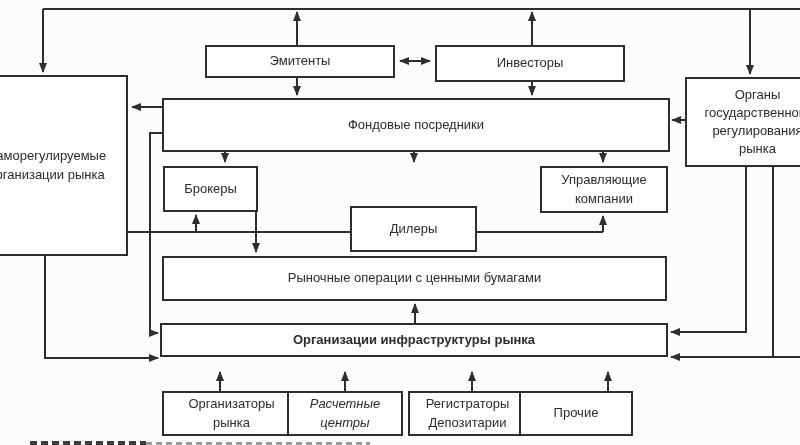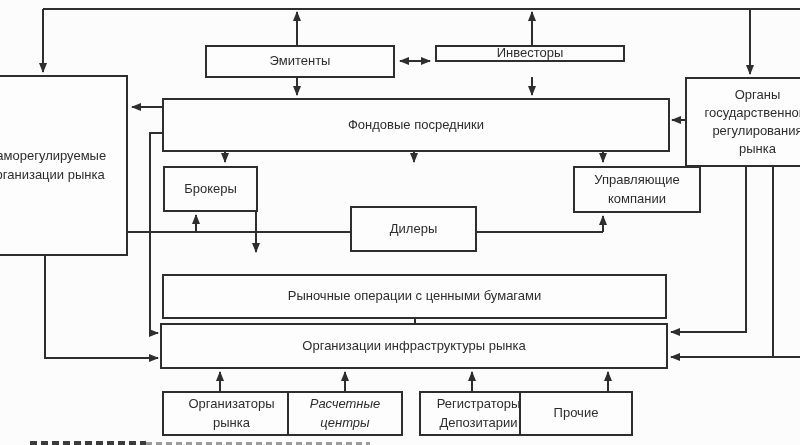--- a/index.html
+++ b/index.html
@@ -31,32 +31,32 @@
     font-size: 13px;
     line-height: 1.4;
     display: flex;
     align-items: center;
     justify-content: center;
     text-align: center;
     white-space: pre-line;
     padding: 1px 3px;
   }
   .n-emitents      { left: 205px; top: 45px;  width: 190px; height: 33px; }
-  .n-investors     { left: 435px; top: 45px;  width: 190px; height: 17px; }
+  .n-investors     { left: 435px; top: 45px;  width: 190px; height: 37px; }
   .n-selfreg       { left: -35px; top: 75px;  width: 163px; height: 181px; }
   .n-state         { left: 685px; top: 77px;  width: 145px; height: 90px; }
   .n-interm        { left: 162px; top: 98px;  width: 508px; height: 54px; }
   .n-brokers       { left: 163px; top: 166px; width: 95px; height: 46px; }
   .n-dealers       { left: 350px; top: 166px; width: 127px; height: 46px; margin-top: 40px; }
-  .n-mgmt          { left: 540px; top: 166px; width: 128px; height: 47px; margin-left: 33px; }
-  .n-marketops     { left: 162px; top: 256px; width: 505px; height: 45px; margin-top: 18px; }
-  .n-infra         { left: 160px; top: 323px; width: 508px; height: 46px; }
+  .n-mgmt          { left: 540px; top: 166px; width: 128px; height: 47px; }
+  .n-marketops     { left: 162px; top: 256px; width: 505px; height: 45px; }
+  .n-infra         { left: 160px; top: 323px; width: 508px; height: 34px; font-weight: bold; }
   .n-organizers    { left: 162px; top: 391px; width: 139px; height: 45px; }
   .n-settlement    { left: 287px; top: 391px; width: 116px; height: 45px; font-style: italic; }
-  .n-registrars    { left: 419px; top: 391px; width: 119px; height: 45px; }
+  .n-registrars    { left: 408px; top: 391px; width: 119px; height: 45px; }
   .n-others        { left: 519px; top: 391px; width: 114px; height: 45px; }
   .caption-sliver {
     position: absolute;
     z-index: 2;
   }
   .sliver-1 {
     left: 30px; top: 441px; width: 116px; height: 4px;
     background: repeating-linear-gradient(90deg, #3c3c3c 0 7px, transparent 7px 11px);
   }
   .sliver-2 {

